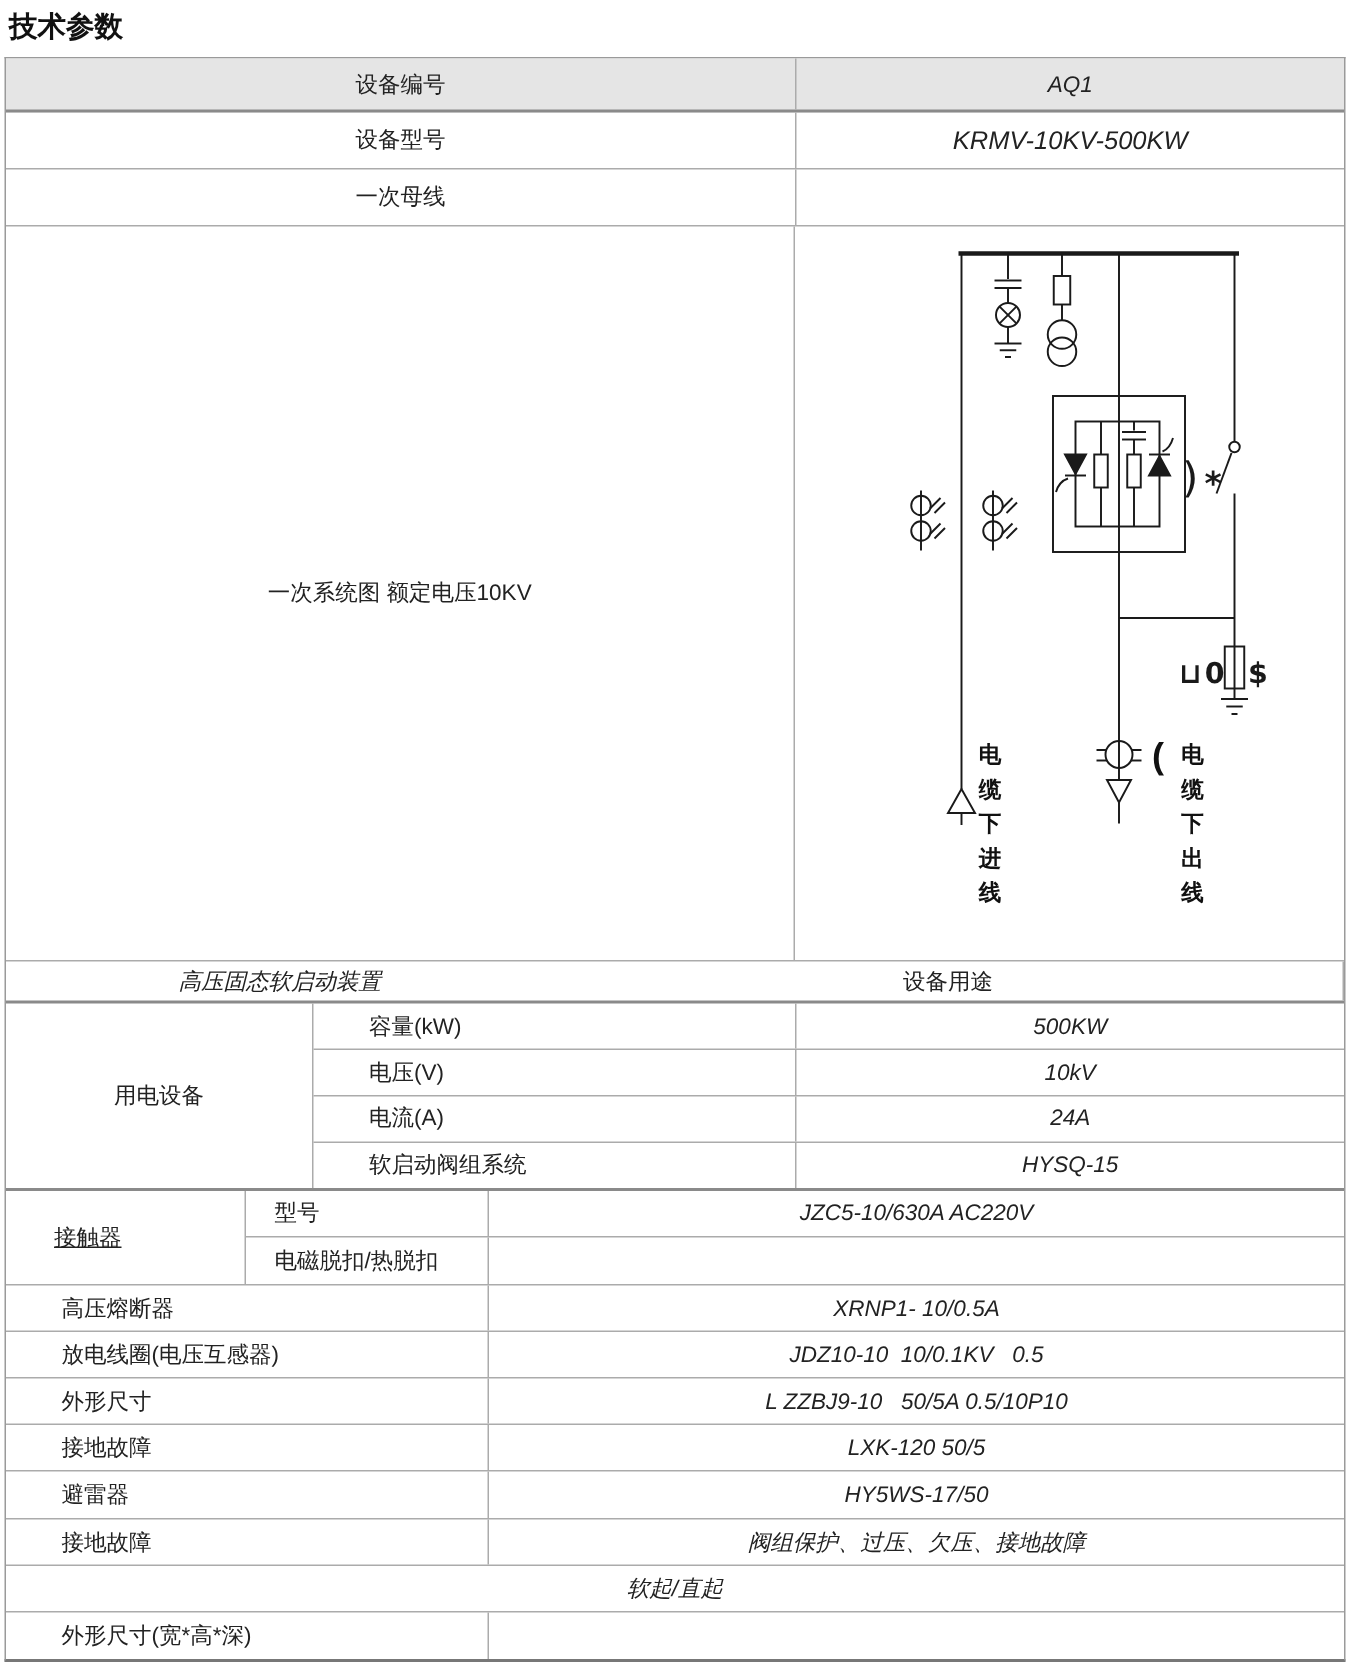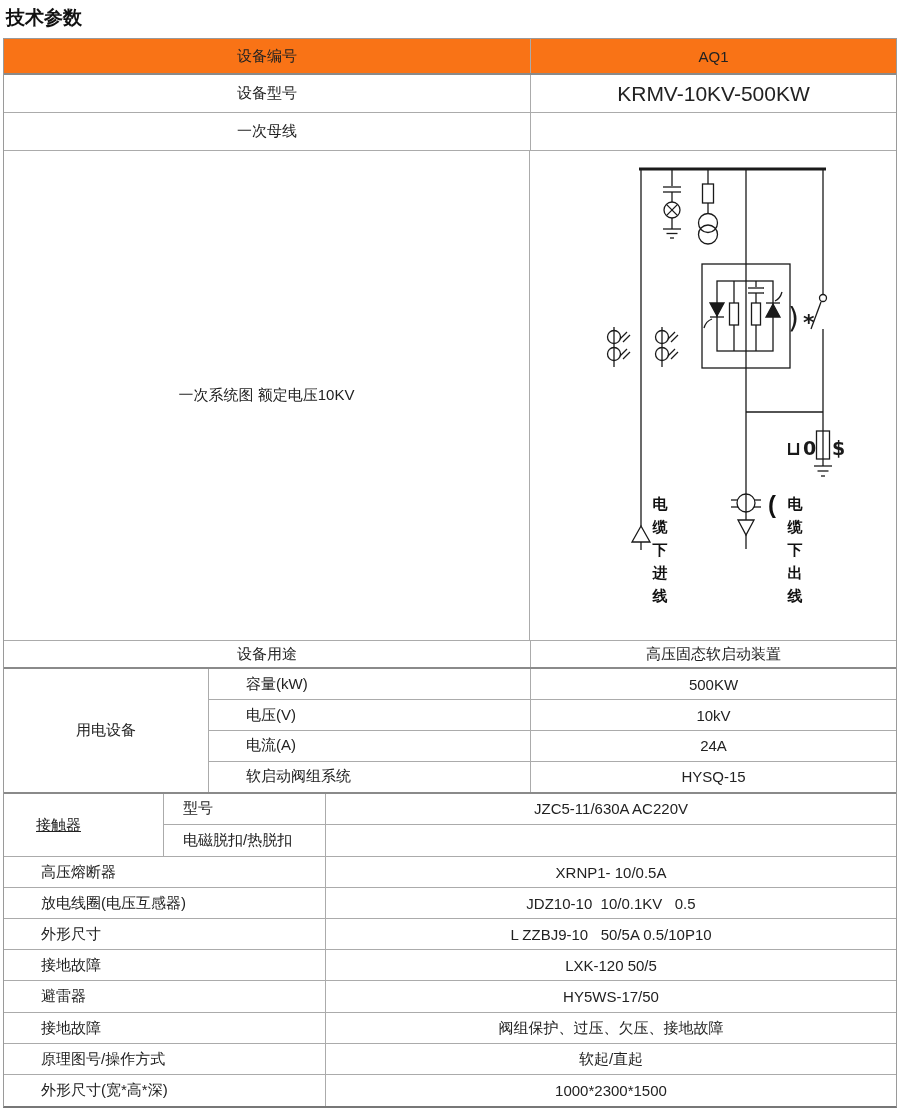--- a/index.html
+++ b/index.html
@@ -14,23 +14,23 @@
   .cell{box-sizing:border-box;display:flex;align-items:center;font-size:15px;white-space:pre;}
   .rborder{border-right:1px solid #ababab;}
   .center{justify-content:center;text-align:center;}
   .labelcol{width:527px;}
   .glabel{width:205px;}
   .gcol{display:flex;flex-direction:column;flex:1;}
   .gcol .trow:last-child{border-bottom:none;}
   .sublabel{width:322px;padding-left:37px;}
   .contlabel{width:160px;padding-left:32px;text-decoration:underline;}
   .contsub{width:162px;padding-left:19px;}
-  .val{flex:1;justify-content:center;text-align:center;}
-  .big{font-size:21px;}
-  .headrow{background:#f97316;border-bottom:2px solid #8a8a8a;}
+  .val{flex:1;justify-content:center;text-align:center;font-style:italic;}
+  .big{font-size:17px;}
+  .headrow{background:#e5e5e5;border-bottom:2px solid #8a8a8a;}
   .diagcell{flex:1;position:relative;padding:0;}
   .vtext{position:absolute;width:18px;font-size:15px;font-weight:bold;color:#111;text-align:center;line-height:1;}
   .vtext span{display:block;margin-bottom:8px;}
   .paren{position:absolute;font-size:24px;font-weight:bold;color:#111;line-height:1;}
   svg text{font-family:"DejaVu Sans","Liberation Sans",sans-serif;}
 </style>
 </head>
 <body>
 
 <div id="page">
@@ -171,22 +171,22 @@
           <text x="256" y="304" font-size="19" font-weight="bold" fill="#1a1a1a" letter-spacing="2">⊔0</text>
           <text x="302" y="304" font-size="19" font-weight="bold" fill="#1a1a1a">$</text>
         </svg>
         <div class="vtext" style="left:121px;top:345px"><span>电</span><span>缆</span><span>下</span><span>进</span><span>线</span></div>
         <div class="paren" style="left:238px;top:342px">(</div>
         <div class="vtext" style="left:256px;top:345px"><span>电</span><span>缆</span><span>下</span><span>出</span><span>线</span></div>
       </div>
     </div>
 
     <div class="trow thick" style="height:28px">
+      <div class="cell val">高压固态软启动装置</div>
       <div class="cell labelcol center rborder">设备用途</div>
-      <div class="cell val">高压固态软启动装置</div>
     </div>
 
     <div class="trow thick" style="height:125px">
       <div class="cell glabel center rborder">用电设备</div>
       <div class="gcol">
         <div class="trow" style="height:32px">
           <div class="cell sublabel rborder">容量(kW)</div>
           <div class="cell val">500KW</div>
         </div>
         <div class="trow" style="height:31px">
@@ -205,21 +205,21 @@
     </div>
 
     <div class="trow last" style="height:312px">
       <div class="gcol">
 
         <div class="trow" style="height:63px">
           <div class="cell contlabel rborder">接触器</div>
           <div class="gcol">
             <div class="trow" style="height:31px">
               <div class="cell contsub rborder">型号</div>
-              <div class="cell val">JZC5-11/630A AC220V</div>
+              <div class="cell val">JZC5-10/630A AC220V</div>
             </div>
             <div class="trow" style="height:32px">
               <div class="cell contsub rborder">电磁脱扣/热脱扣</div>
               <div class="cell val"></div>
             </div>
           </div>
         </div>
         <div class="trow" style="height:31px">
           <div class="cell sublabel rborder">高压熔断器</div>
           <div class="cell val">XRNP1- 10/0.5A</div>
@@ -238,24 +238,22 @@
         </div>
         <div class="trow" style="height:32px">
           <div class="cell sublabel rborder">避雷器</div>
           <div class="cell val">HY5WS-17/50</div>
         </div>
         <div class="trow" style="height:31px">
           <div class="cell sublabel rborder">接地故障</div>
           <div class="cell val">阀组保护、过压、欠压、接地故障</div>
         </div>
         <div class="trow" style="height:31px">
-          <div class="cell sublabel rborder">原理图号/操作方式</div>
           <div class="cell val">软起/直起</div>
         </div>
         <div class="trow" style="height:31px">
           <div class="cell sublabel rborder">外形尺寸(宽*高*深)</div>
-          <div class="cell val">1000*2300*1500</div>
         </div>
       </div>
     </div>
 
   </div>
 </div>
 
 </body></html>

